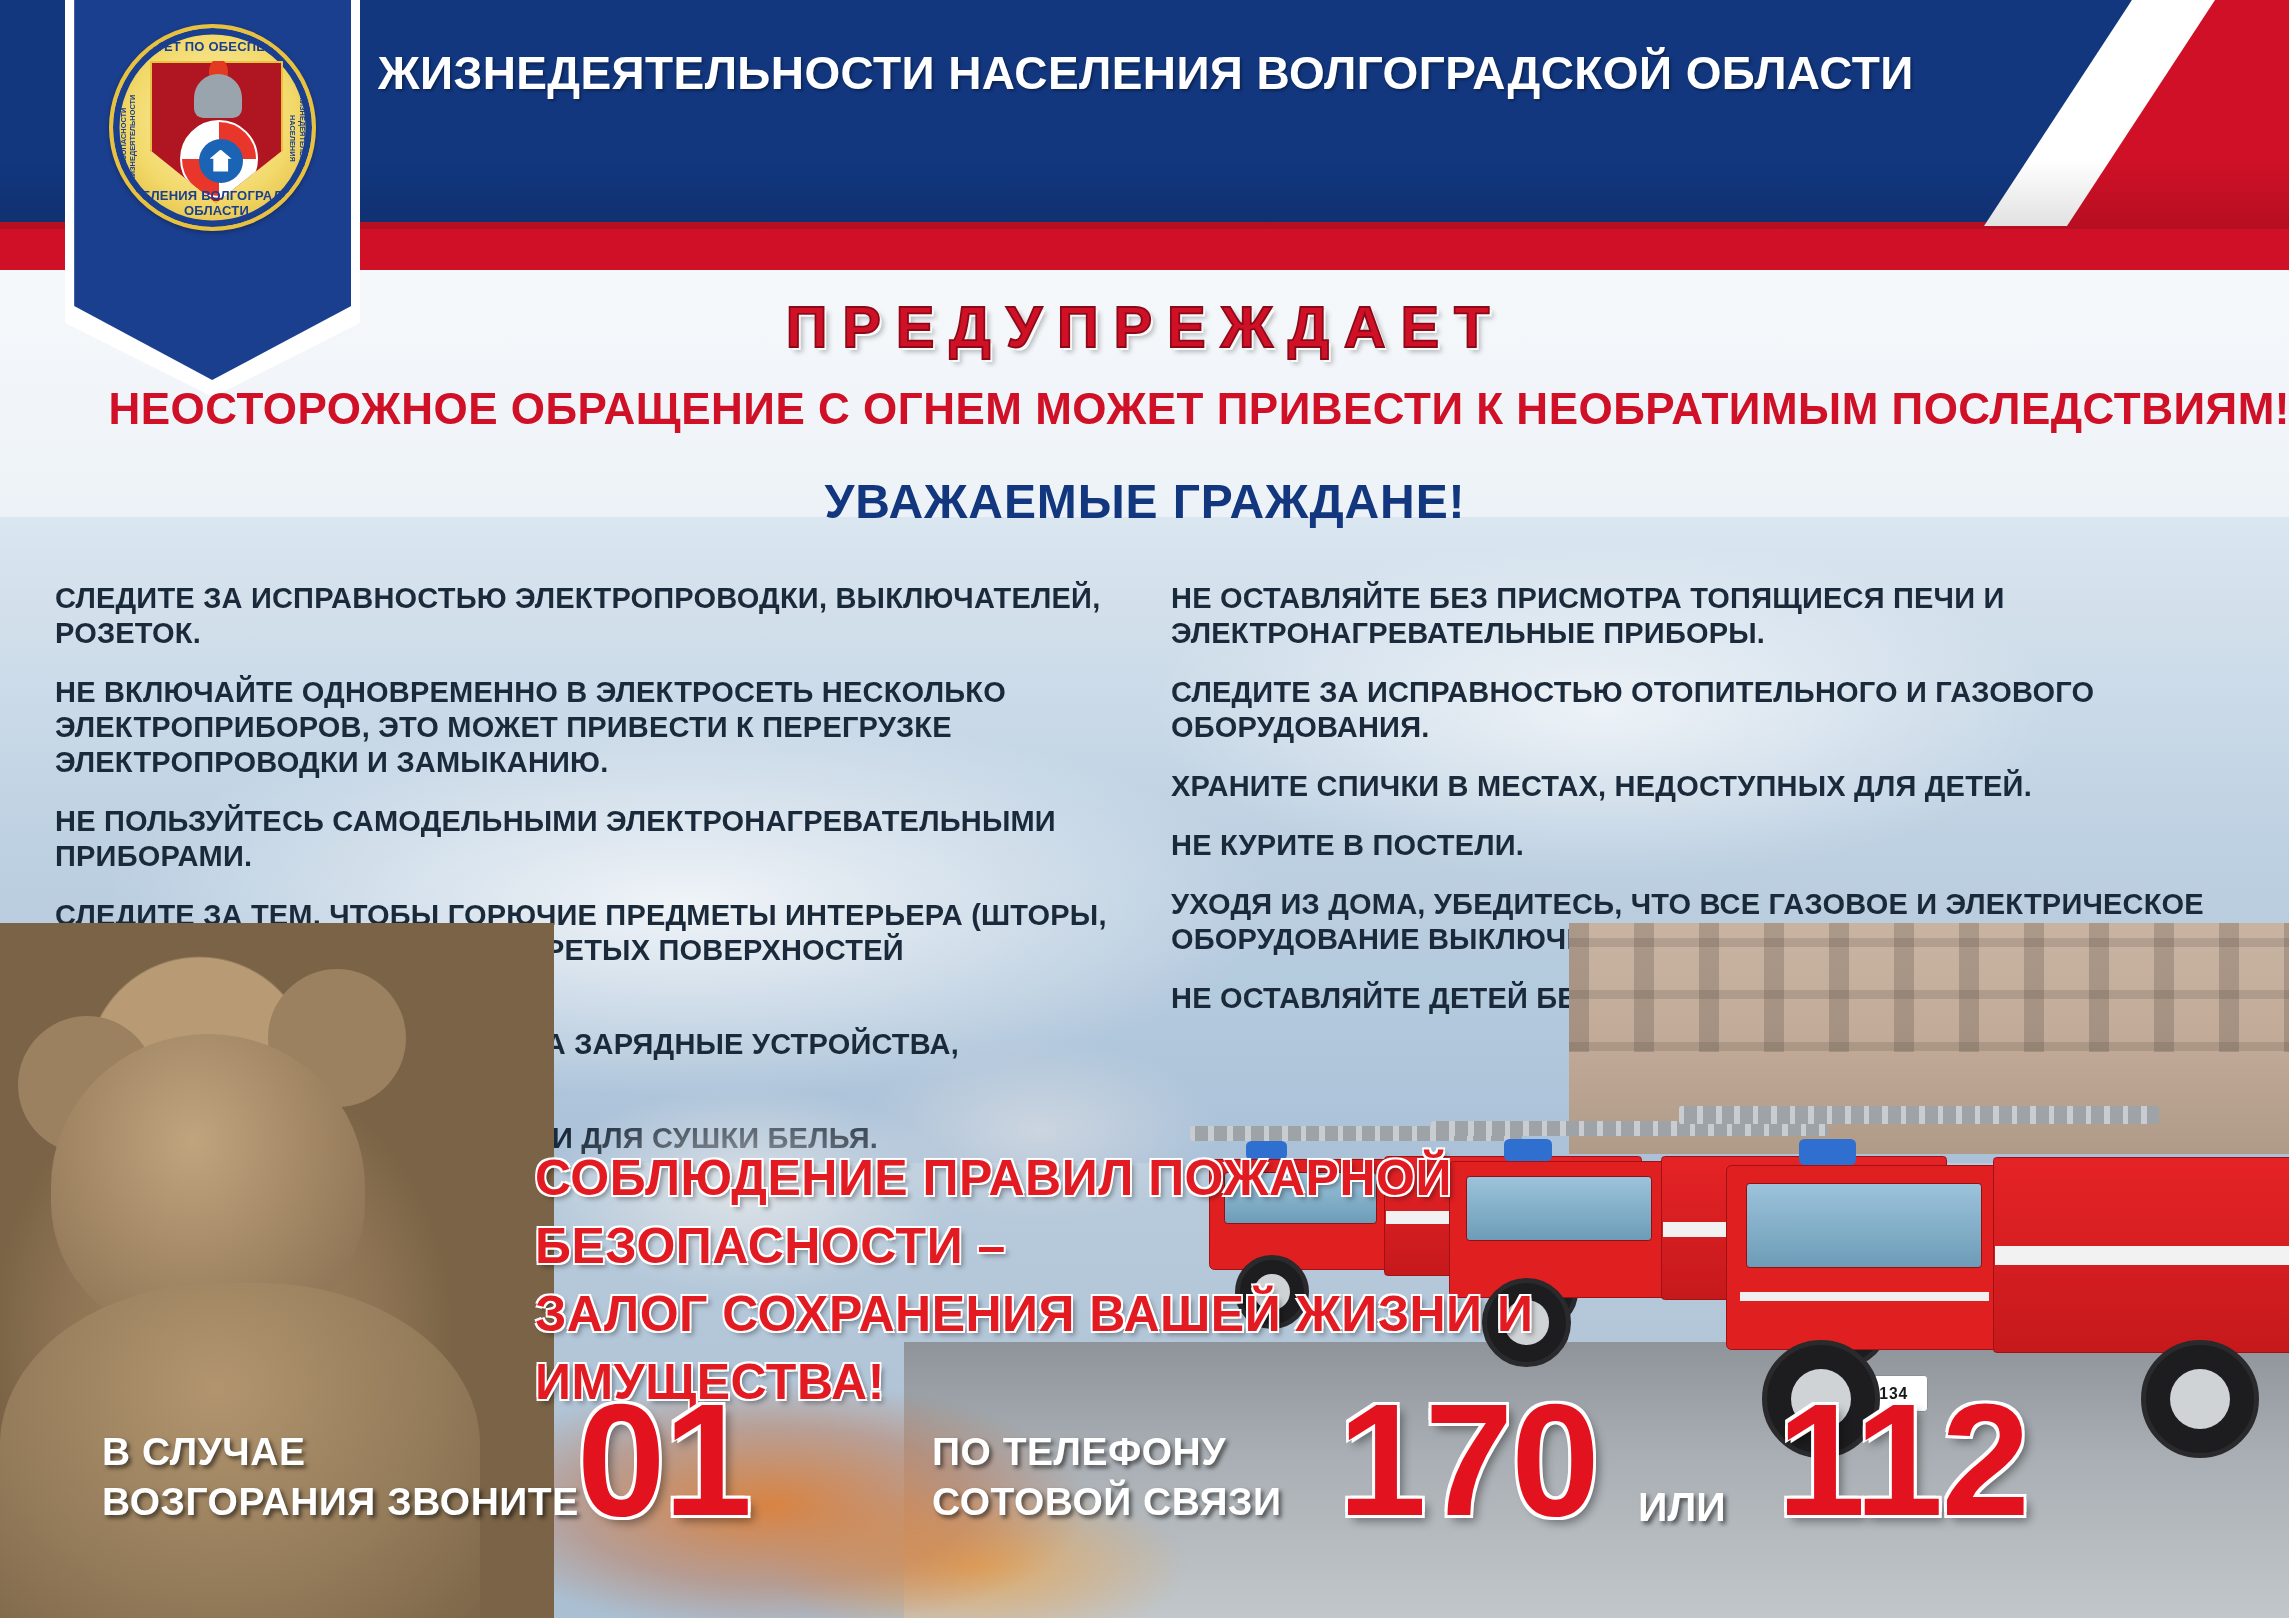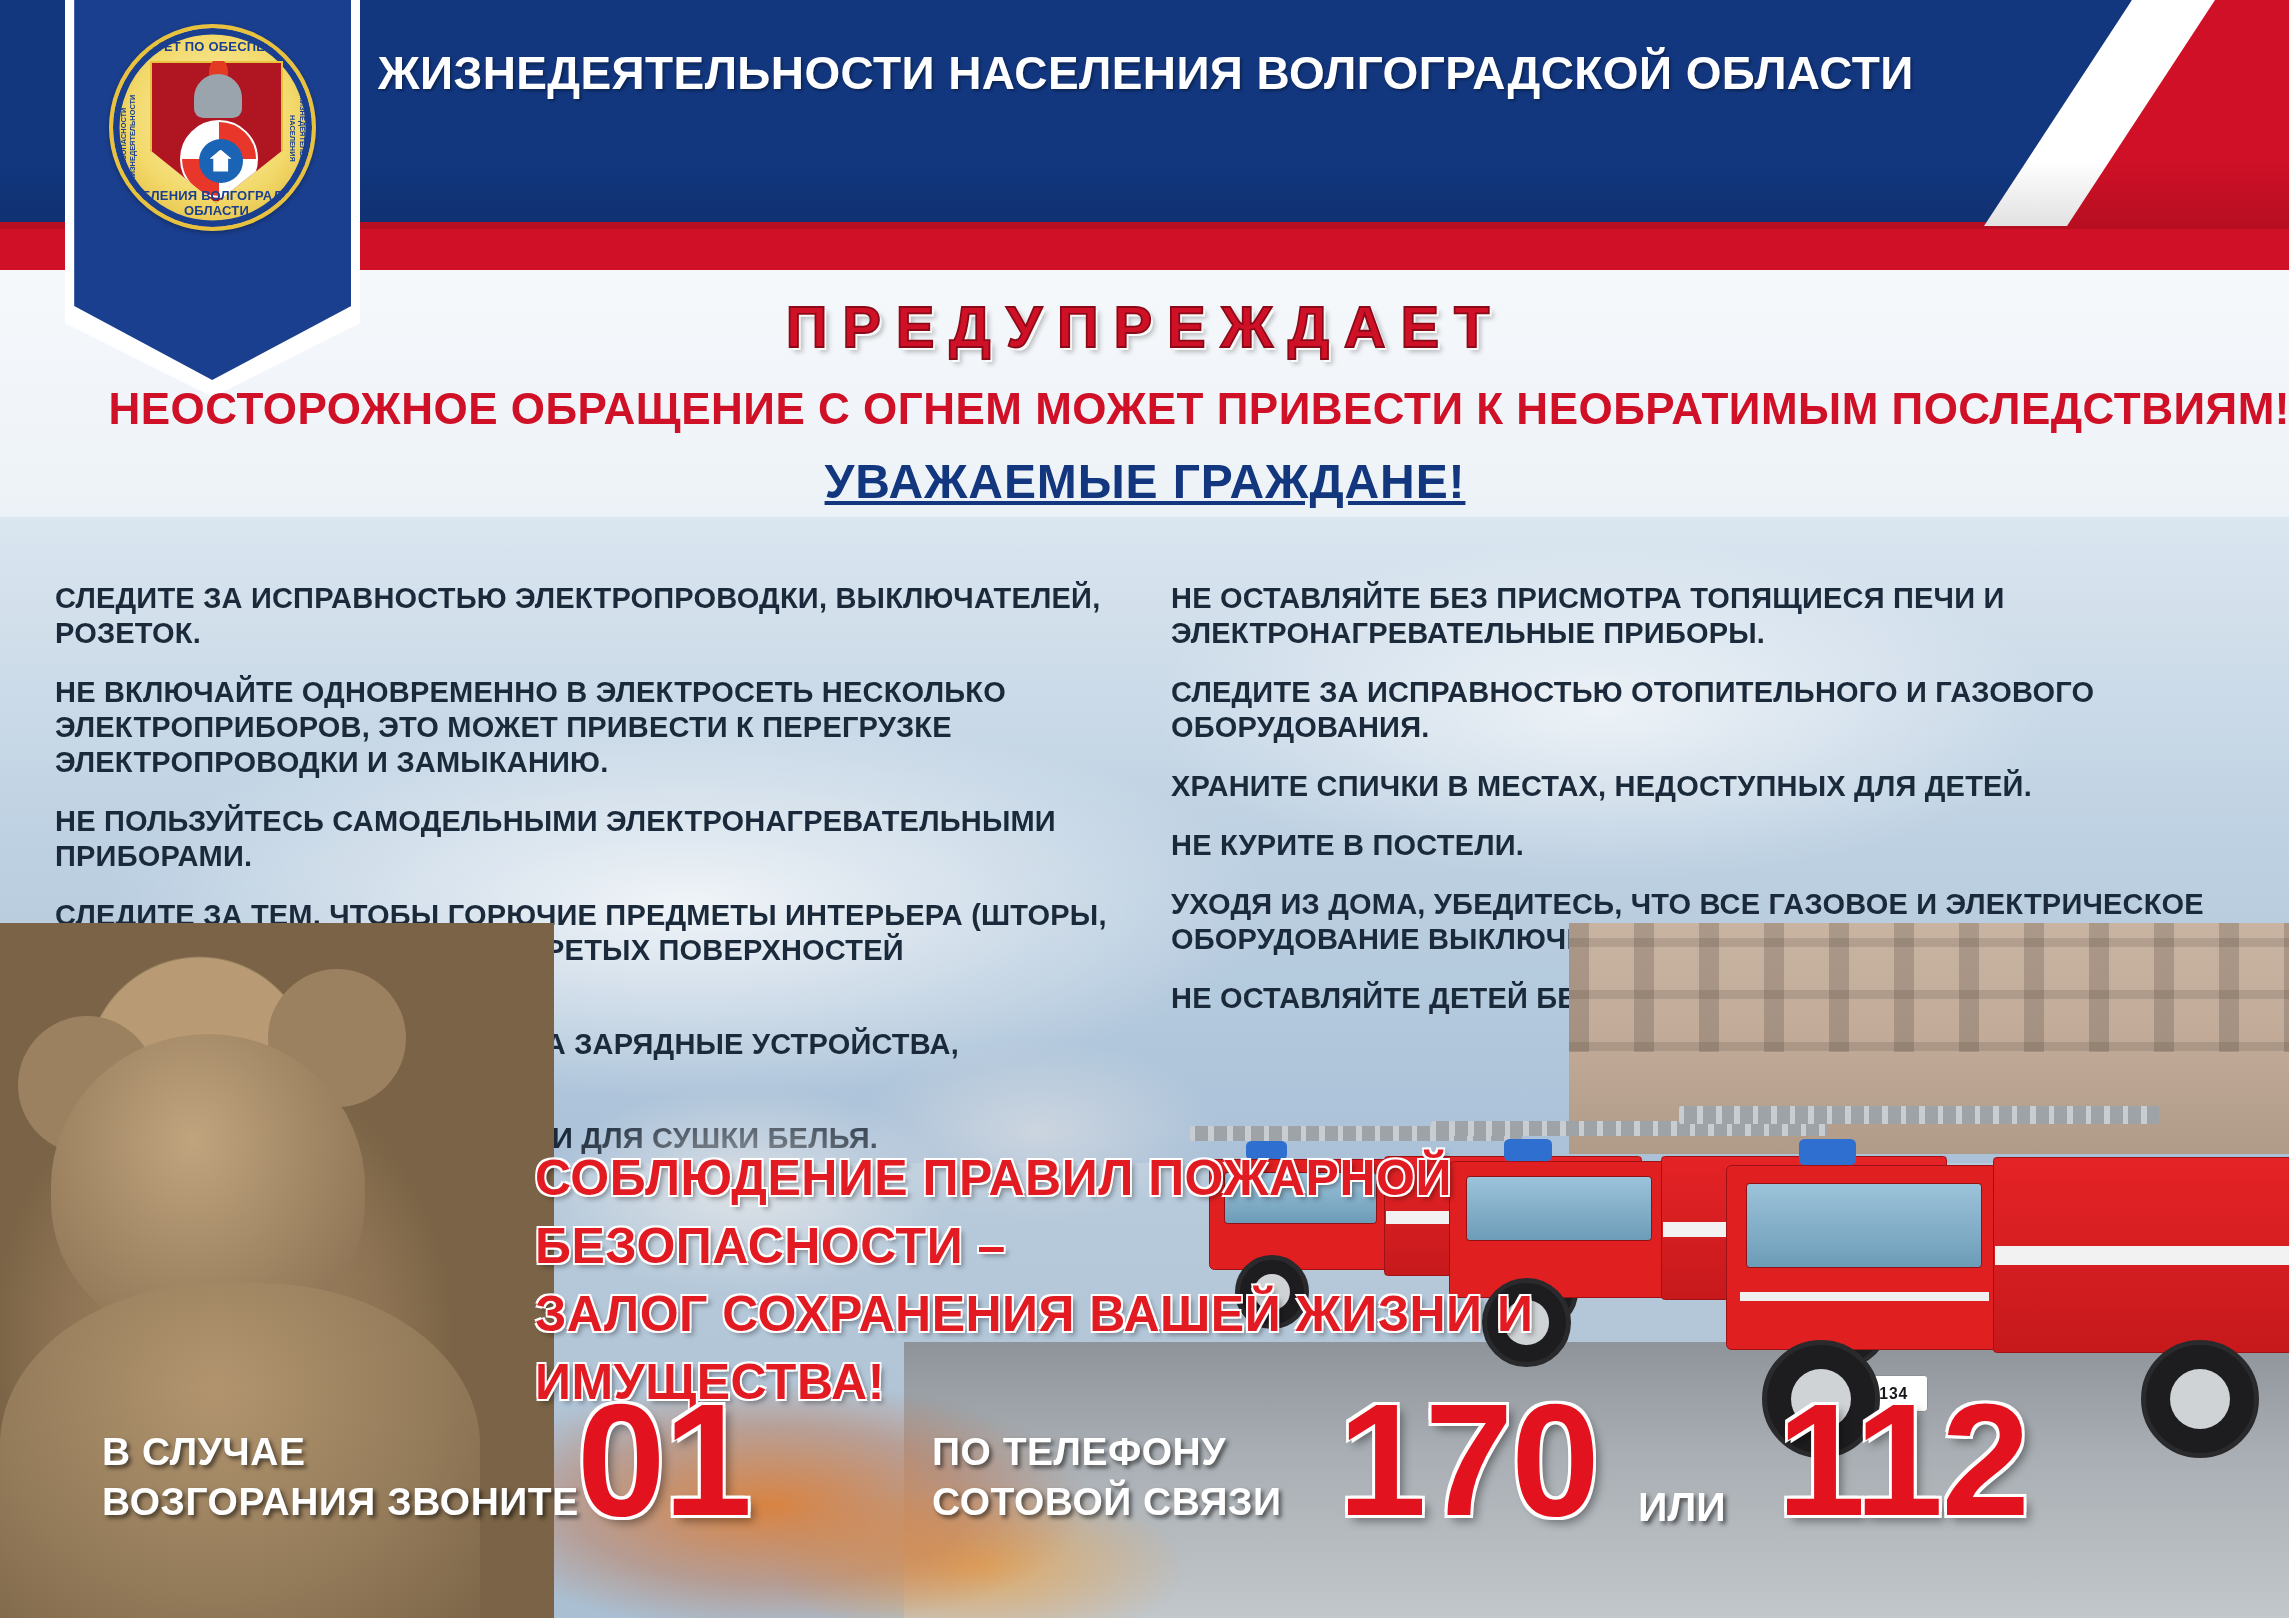--- a/index.html
+++ b/index.html
@@ -193,26 +193,25 @@
   .warn-sub {
     margin-top: 24px;
     font-size: 44px;
     font-weight: bold;
     color: #cf1026;
     letter-spacing: 0.5px;
     white-space: nowrap;
     text-align: right;
   }
   .warn-greet {
-    margin-top: 20px;
+    margin-top: 40px;
     font-size: 48px;
     font-weight: bold;
     color: #12377f;
     letter-spacing: 0.9px;
-    text-decoration: underline;
   }
 
   
   .rules {
     position: absolute;
     left: 55px; top: 581px;
     width: 2178px;
     display: flex;
     gap: 55px;
   }

